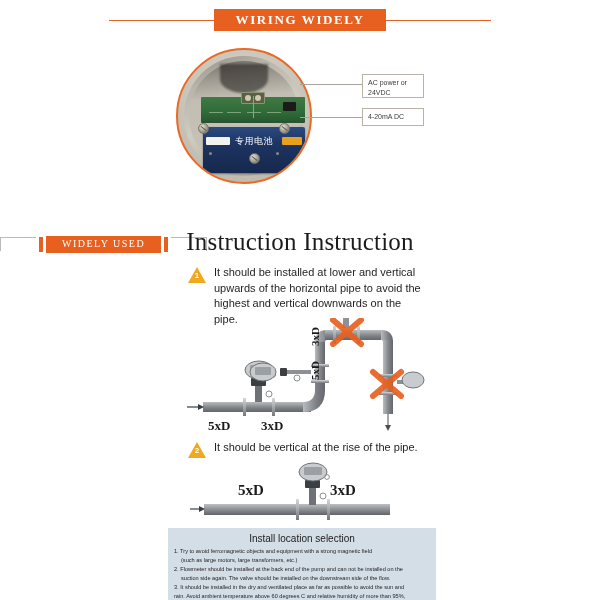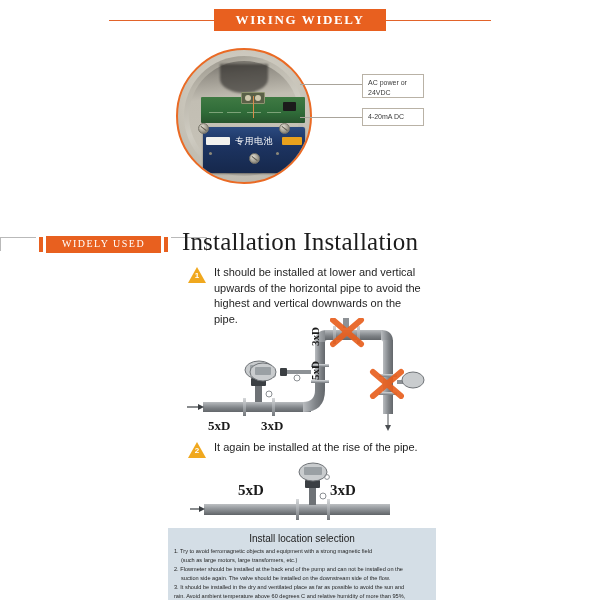--- a/index.html
+++ b/index.html
@@ -392,21 +392,21 @@
   </div>
   <div class="tick"></div>
   <div class="widely-chip">WIDELY  USED</div>
   <div class="tick"></div>
   <div class="bracket right">
     <div class="b-h"></div>
       <div class="b-v"></div>
   </div>
 </div>
 
-<div class="main-title">Installation Installation</div>
+<div class="main-title">Instruction Instruction</div>
 
 <div class="instr" id="instruction-1">
   <div class="tri">
     <div class="tri-shape"></div>
     <div class="tri-num">1</div>
   </div>
   <div class="instr-text">It should be installed at lower and vertical upwards of the horizontal pipe to avoid the highest and vertical downwards on the pipe.</div>
 </div>
 
 <div class="diagram" id="pipe-diagram-1">
@@ -491,21 +491,21 @@
   <div class="dlabel" style="left:76px; top:100px; font-size:13px;">3xD</div>
   <div class="dlabel" style="left:124px; top:62px; font-size:11px; transform:rotate(-90deg); transform-origin:left top;">5xD</div>
   <div class="dlabel" style="left:124px; top:28px; font-size:11px; transform:rotate(-90deg); transform-origin:left top;">3xD</div>
 </div>
 
 <div class="instr" id="instruction-2">
   <div class="tri">
     <div class="tri-shape"></div>
     <div class="tri-num">2</div>
   </div>
-  <div class="instr-text">It again be installed at the rise of the pipe.</div>
+  <div class="instr-text">It should be vertical at the rise of the pipe.</div>
 </div>
 
 <div class="diagram" id="pipe-diagram-2">
   <svg width="230" height="62" viewBox="0 0 230 62" xmlns="http://www.w3.org/2000/svg">
     <defs>
       <linearGradient id="pipeH2" x1="0" y1="0" x2="0" y2="1">
         <stop offset="0%" stop-color="#bdc0c3"></stop>
         <stop offset="35%" stop-color="#9a9ea2"></stop>
         <stop offset="70%" stop-color="#7b7f83"></stop>
         <stop offset="100%" stop-color="#5f6367"></stop>

